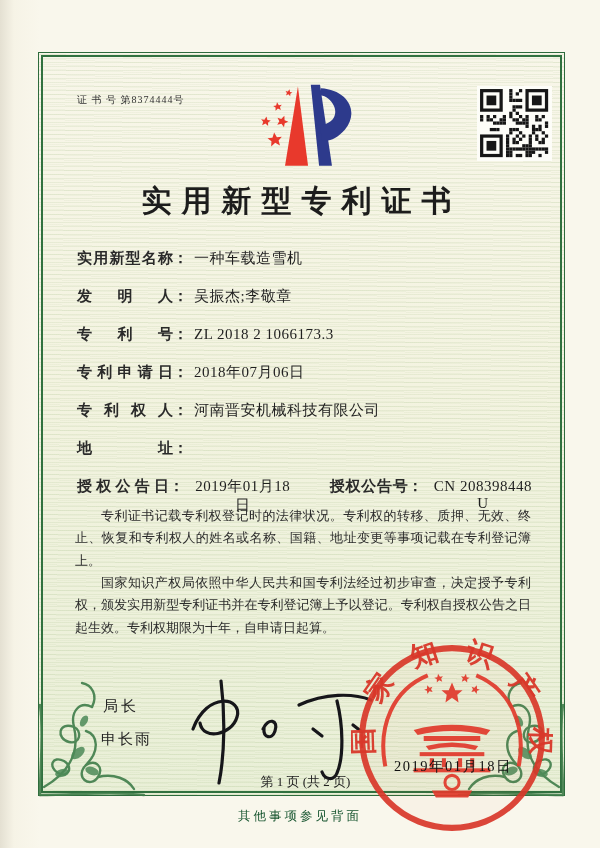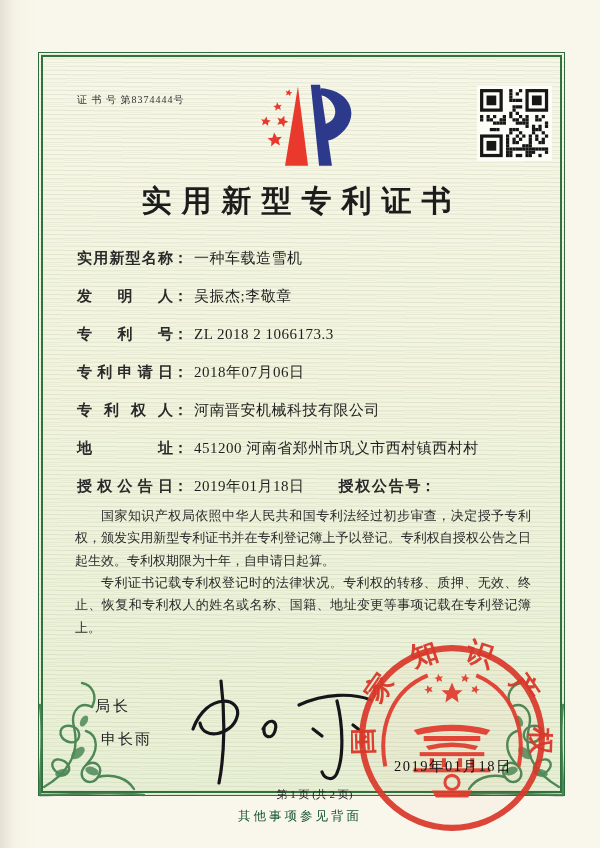--- a/index.html
+++ b/index.html
@@ -47,31 +47,31 @@
   .grant-row { display:flex; }
   .grant-right { margin-left:34px; display:flex; align-items:baseline; }
   .grant-right .flabel { width:82px; }
 
   
   .paras { left:36px; top:452px; width:456px; font-size:13px; line-height:1.72;
            text-align:justify; color:#2b2b2b; }
   .paras p { text-indent:2em; }
 
   
-  .sig-title { left:56px; top:644px; font-size:15px; letter-spacing:3px; color:#222; }
+  .sig-title { left:64px; top:644px; font-size:15px; letter-spacing:3px; color:#222; }
   .sig-name  { left:62px; top:677px; font-size:15px; letter-spacing:2px; color:#222; }
   .sig-hand  { left:128px; top:620px; width:225px; height:118px; }
 
   
   .seal { left:312px; top:584px; width:202px; height:202px; z-index:1; }
   .seal-date { left:316px; top:704px; width:196px; text-align:center;
                font-size:14.5px; letter-spacing:1.5px; color:#111; z-index:2; }
 
   
-  .page-no { left:13px; top:720px; width:100%; text-align:center; font-size:11px; color:#222;margin-top:14px; }
+  .page-no { left:4px; top:720px; width:100%; text-align:center; font-size:13px; color:#222; }
   .back-note { left:0; top:808px; width:100%; text-align:center; font-size:12.5px;
                letter-spacing:3px; color:#14532d; }
 
   .flourish { width:132px; height:132px; bottom:-6px; }
   .flourish.fl-left  { left:-5px; }
   .flourish.fl-right { right:-5px; transform:scaleX(-1); }
 </style>
 </head>
 <body>
 
@@ -245,36 +245,36 @@
       <span class="fvalue">2018年07月06日</span>
     </div>
     <div class="frow">
       <span class="flabel">专利权人</span>
         <span class="fcolon">：</span>
       <span class="fvalue">河南晋安机械科技有限公司</span>
     </div>
     <div class="frow">
       <span class="flabel">地址</span>
         <span class="fcolon">：</span>
-      <span class="fvalue">451200 河南省郑州市巩义市西村镇西村村</span>
     </div>
     <div class="frow grant-row">
       <span class="flabel">授权公告日</span>
         <span class="fcolon">：</span>
       <span class="fvalue">2019年01月18日</span>
       <span class="grant-right">
         <span class="flabel">授权公告号</span>
           <span class="fcolon">：</span>
+        <span class="fvalue">CN 208398448 U</span>
       </span>
     </div>
   </div>
 
   <div class="abs paras">
+    <p>专利证书记载专利权登记时的法律状况。专利权的转移、质押、无效、终止、恢复和专利权人的姓名或名称、国籍、地址变更等事项记载在专利登记簿上。</p>
     <p>国家知识产权局依照中华人民共和国专利法经过初步审查，决定授予专利权，颁发实用新型专利证书并在专利登记簿上予以登记。专利权自授权公告之日起生效。专利权期限为十年，自申请日起算。</p>
-    <p>专利证书记载专利权登记时的法律状况。专利权的转移、质押、无效、终止、恢复和专利权人的姓名或名称、国籍、地址变更等事项记载在专利登记簿上。</p>
   </div>
 
   <div class="abs sig-title">局长</div>
   <div class="abs sig-name">申长雨</div>
   <div class="abs sig-hand">
     <svg viewBox="0 0 225 118" width="225" height="118" aria-hidden="true">
       <g fill="none" stroke="#16161a" stroke-width="3.2" stroke-linecap="round">
         <path d="M26,56 C40,18 76,24 70,44 C65,62 36,68 33,50"></path>
         <path d="M54,8 C58,40 58,80 52,110"></path>
         <path d="M96,56 C101,44 112,47 108,58 C105,67 96,65 97,55"></path>

